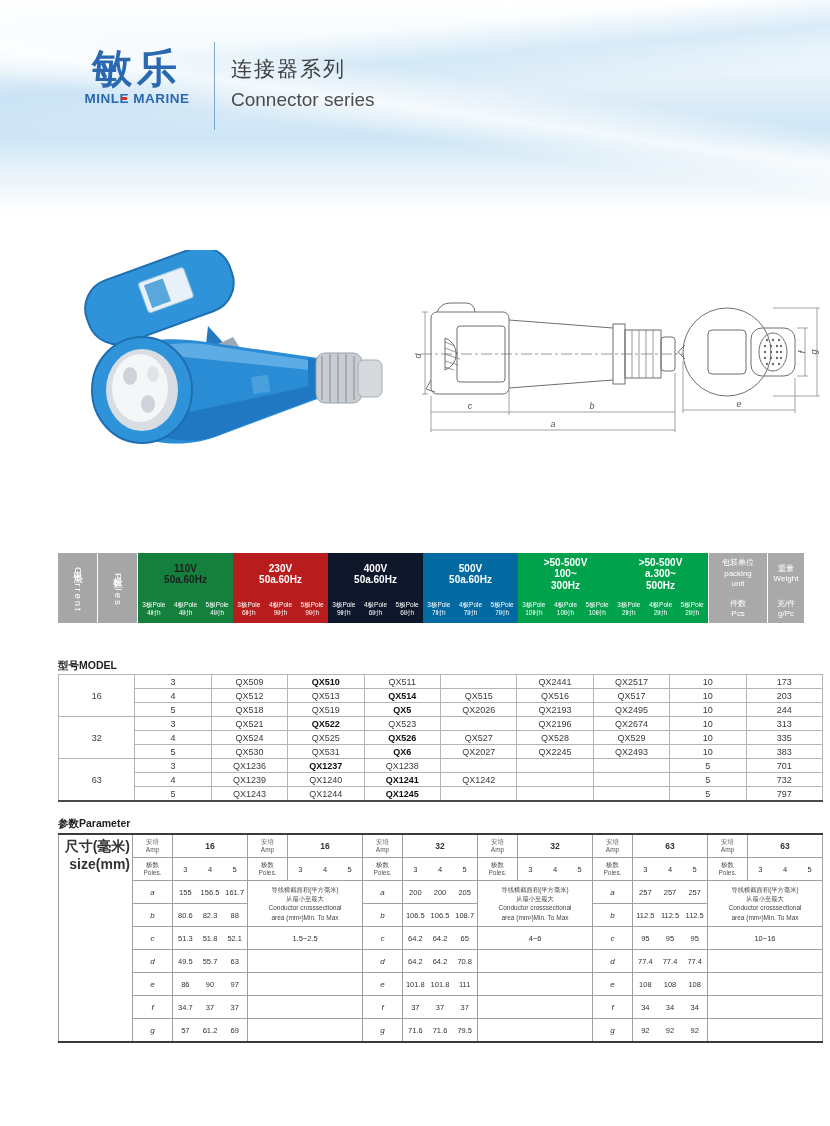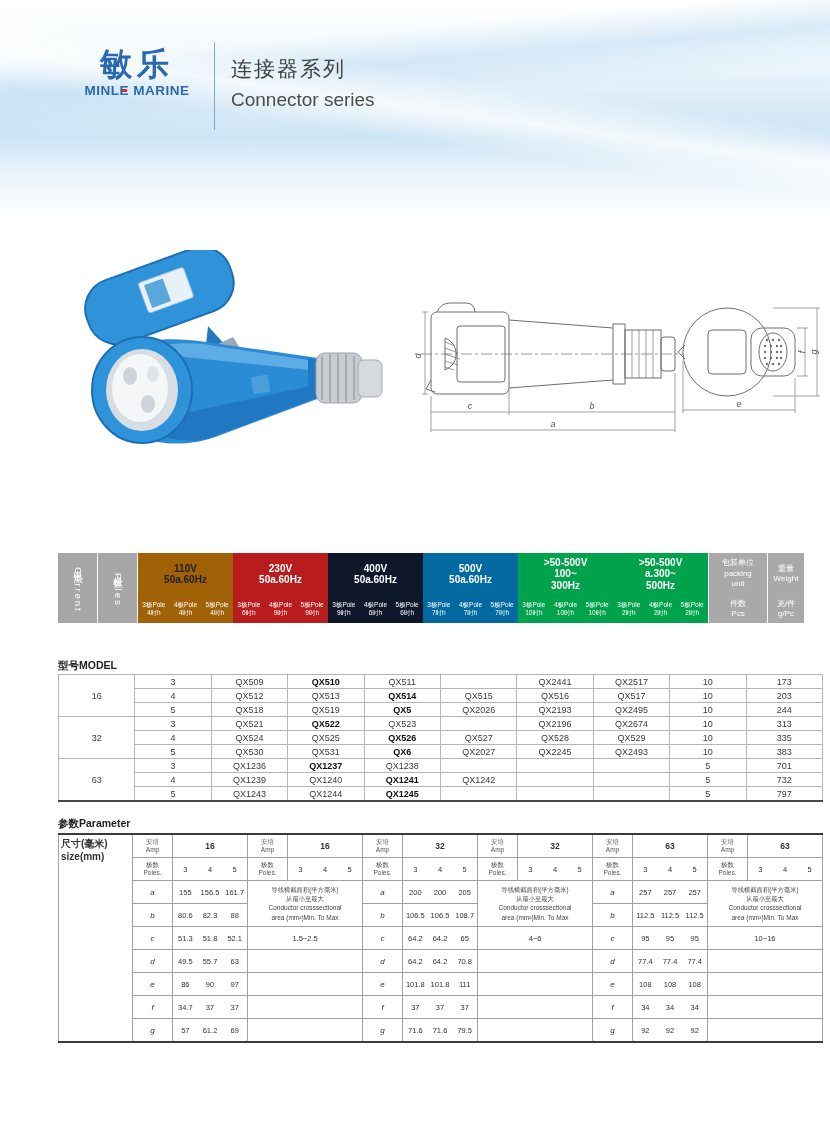--- a/index.html
+++ b/index.html
@@ -5,21 +5,21 @@
   html,body{margin:0;padding:0;background:#fff;}
   .page{position:relative;width:830px;height:1126px;background:#fff;overflow:hidden;
         font-family:"Liberation Sans",sans-serif;color:#333;}
   
   .hero{position:absolute;left:0;top:0;width:830px;height:215px;
     background-image:
       linear-gradient(8deg, rgba(255,255,255,0) 40%, rgba(255,255,255,.75) 50%, rgba(255,255,255,0) 61%),
       linear-gradient(-5deg, rgba(185,218,242,0) 52%, rgba(185,218,242,.5) 66%, rgba(255,255,255,0) 78%),
       linear-gradient(180deg,#ffffff 0%,#f4fafd 22%,#dcecf8 46%,#cde5f5 64%,#e8f3fa 80%,#ffffff 100%);}
   .brand{position:absolute;left:72px;top:48px;width:130px;text-align:center;}
-  .logo-cn{font-size:32px;font-weight:bold;color:var(--brand);letter-spacing:5px;line-height:1;text-align:center;}
+  .logo-cn{font-size:40px;font-weight:bold;color:var(--brand);letter-spacing:5px;line-height:1;text-align:center;}
   .logo-en{font-size:13.5px;font-weight:bold;color:var(--brand);letter-spacing:.5px;margin-top:3px;}
   .ered{position:relative;}
   .ered::after{content:"";position:absolute;left:2.5px;top:6px;width:5px;height:2.5px;background:#d0312d;}
   .vdivider{position:absolute;left:214px;top:42px;width:1px;height:88px;background:#7aa6cf;}
   .series{position:absolute;left:231px;top:55px;}
   .series-cn{font-size:21px;color:#3f3f3f;letter-spacing:2px;}
   .series-en{font-size:19px;color:#4c4c4c;margin-top:6px;}
   .headline{position:absolute;left:58px;top:150px;font-size:15px;font-weight:bold;color:#101010;letter-spacing:.2px;}
   .subhead{position:absolute;left:58px;top:174px;font-size:10.5px;color:#7d7d7d;}
   
@@ -49,21 +49,21 @@
   .model{position:absolute;left:58px;top:674px;width:765px;border-collapse:collapse;table-layout:fixed;
          font-size:9px;color:#3a3a3a;border-top:1.5px solid #4a4a4a;border-bottom:2px solid #4a4a4a;}
   .model td{border:1px solid #b5b5b5;height:13px;text-align:center;padding:0;}
   .model tr.gsep td{border-top:1.5px solid #4a4a4a;}
   .model td.mb{font-weight:bold;color:#0d0d0d;}
   
   .param-title{position:absolute;left:58px;top:817px;font-size:10.5px;font-weight:bold;color:#222;}
   .param{position:absolute;left:58px;top:833px;width:764px;border-collapse:collapse;table-layout:fixed;
          font-size:7.5px;color:#333;border-top:2px solid #3a3a3a;border-bottom:2px solid #3a3a3a;}
   .param td{border:1px solid #a0a0a0;text-align:center;padding:0;height:22px;overflow:hidden;}
-  .param td.psize{vertical-align:top;text-align:left;padding:3px 2px;font-weight:bold;font-size:10px;line-height:1.25;}
+  .param td.psize{vertical-align:top;text-align:right;padding:3px 2px;font-weight:bold;font-size:14px;line-height:1.25;}
   .param td.plab{font-size:6.5px;color:#555;line-height:1.3;}
   .param td.pampv{font-weight:bold;font-size:8.5px;}
   .pflex{display:flex;}
   .pflex span{flex:1;text-align:center;}
   .param td.prl{font-style:italic;font-size:8px;}
   .param td.pnote{font-size:6.3px;line-height:1.45;color:#444;}
   .pnote .ncn{font-size:6.3px;}
   .pnote .nen{font-size:6.5px;}
   .dimlabel{font-size:9px;font-style:italic;fill:#555;}
   .tech{stroke:#6f6f6f;fill:none;stroke-width:1;}
@@ -173,21 +173,21 @@
     <text class="dimlabel" x="402" y="70" text-anchor="middle" transform="rotate(-90 402 70)">g</text>
   </svg>
 
   <div class="spec" id="spec-grid">
       <div class="spec-vcol">
         <div class="vtext">电流Current</div>
       </div>
       <div class="spec-vcol">
         <div class="vtext">极数Poles</div>
       </div>
-      <div class="spec-volt" style="background: #a16207;">
+      <div class="spec-volt" style="background: #15803d;">
         <div class="spec-vhead" style="color: rgb(30, 30, 30);">
           <div class="svl">110V</div>
           <div class="svl">50a.60Hz</div>
         </div>
         <div class="spec-vsub" style="color: rgb(255, 255, 255);">
           <div class="spec-pole">
             <div class="spp">3极Pole</div>
             <div class="sph">4时h</div>
           </div>
           <div class="spec-pole">

